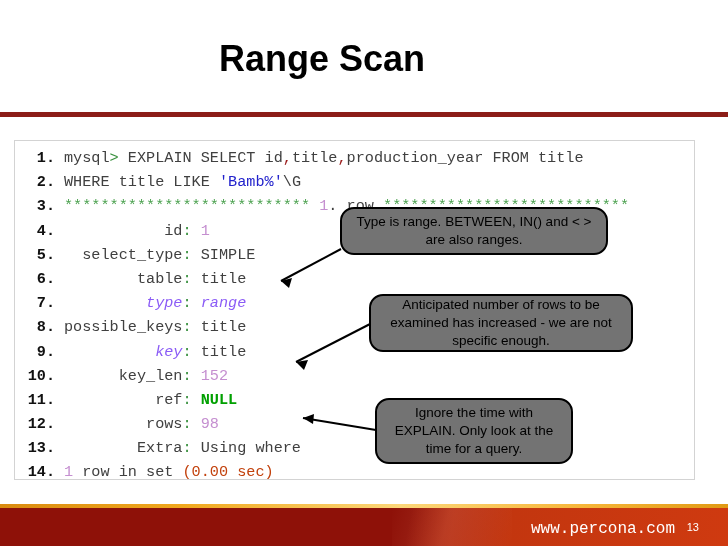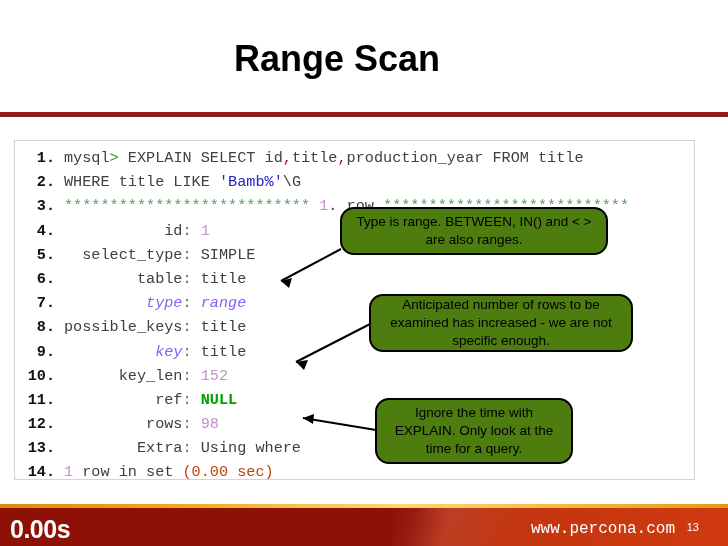--- a/index.html
+++ b/index.html
@@ -12,21 +12,21 @@
     background: #ffffff;
     font-family: "Liberation Sans", sans-serif;
     overflow: hidden;
     position: relative;
   }
 
   
   .slide-title {
     position: absolute;
     top: 38px;
-    left: 15px;
+    left: 0;
     width: 644px;
     text-align: center;
     font-size: 36px;
     font-weight: bold;
     color: #000000;
     letter-spacing: 0px;
     font-family: "Liberation Sans", sans-serif;
   }
 
   .title-rule {
@@ -81,21 +81,21 @@
   .c-blue   { color: #2222cc; }
   .c-red    { color: #8b5cf6; font-style: italic; }
   .c-purple { color: #c58fd0; }
   .c-null   { color: #00a000; font-weight: bold; }
   .c-star   { color: #49a04d; }
   .c-comma  { color: #9b1b1b; }
 
   
   .callout {
     position: absolute;
-    background: #4d7c0f;
+    background: #737373;
     border: 2px solid #000000;
     border-radius: 14px;
     box-sizing: border-box;
     text-align: center;
     font-family: "Liberation Sans", sans-serif;
     font-size: 13.5px;
     line-height: 18px;
     color: #000000;
     display: flex;
     align-items: center;
@@ -207,16 +207,15 @@
 </div>
 <div class="callout" id="callout-3">
   <span>Ignore the time with EXPLAIN.  Only look at the time for a query.</span>
 </div>
 
 <div class="footer">
   <div class="footer-bg"></div>
   <div class="footer-wedge"></div>
   <div class="footer-diag"></div>
   <div class="footer-accent"></div>
-  <div class="footer-time">0.00s</div>
   <div class="footer-url">www.percona.com</div>
   <div class="footer-page">13</div>
 </div>
 
 </body></html>

